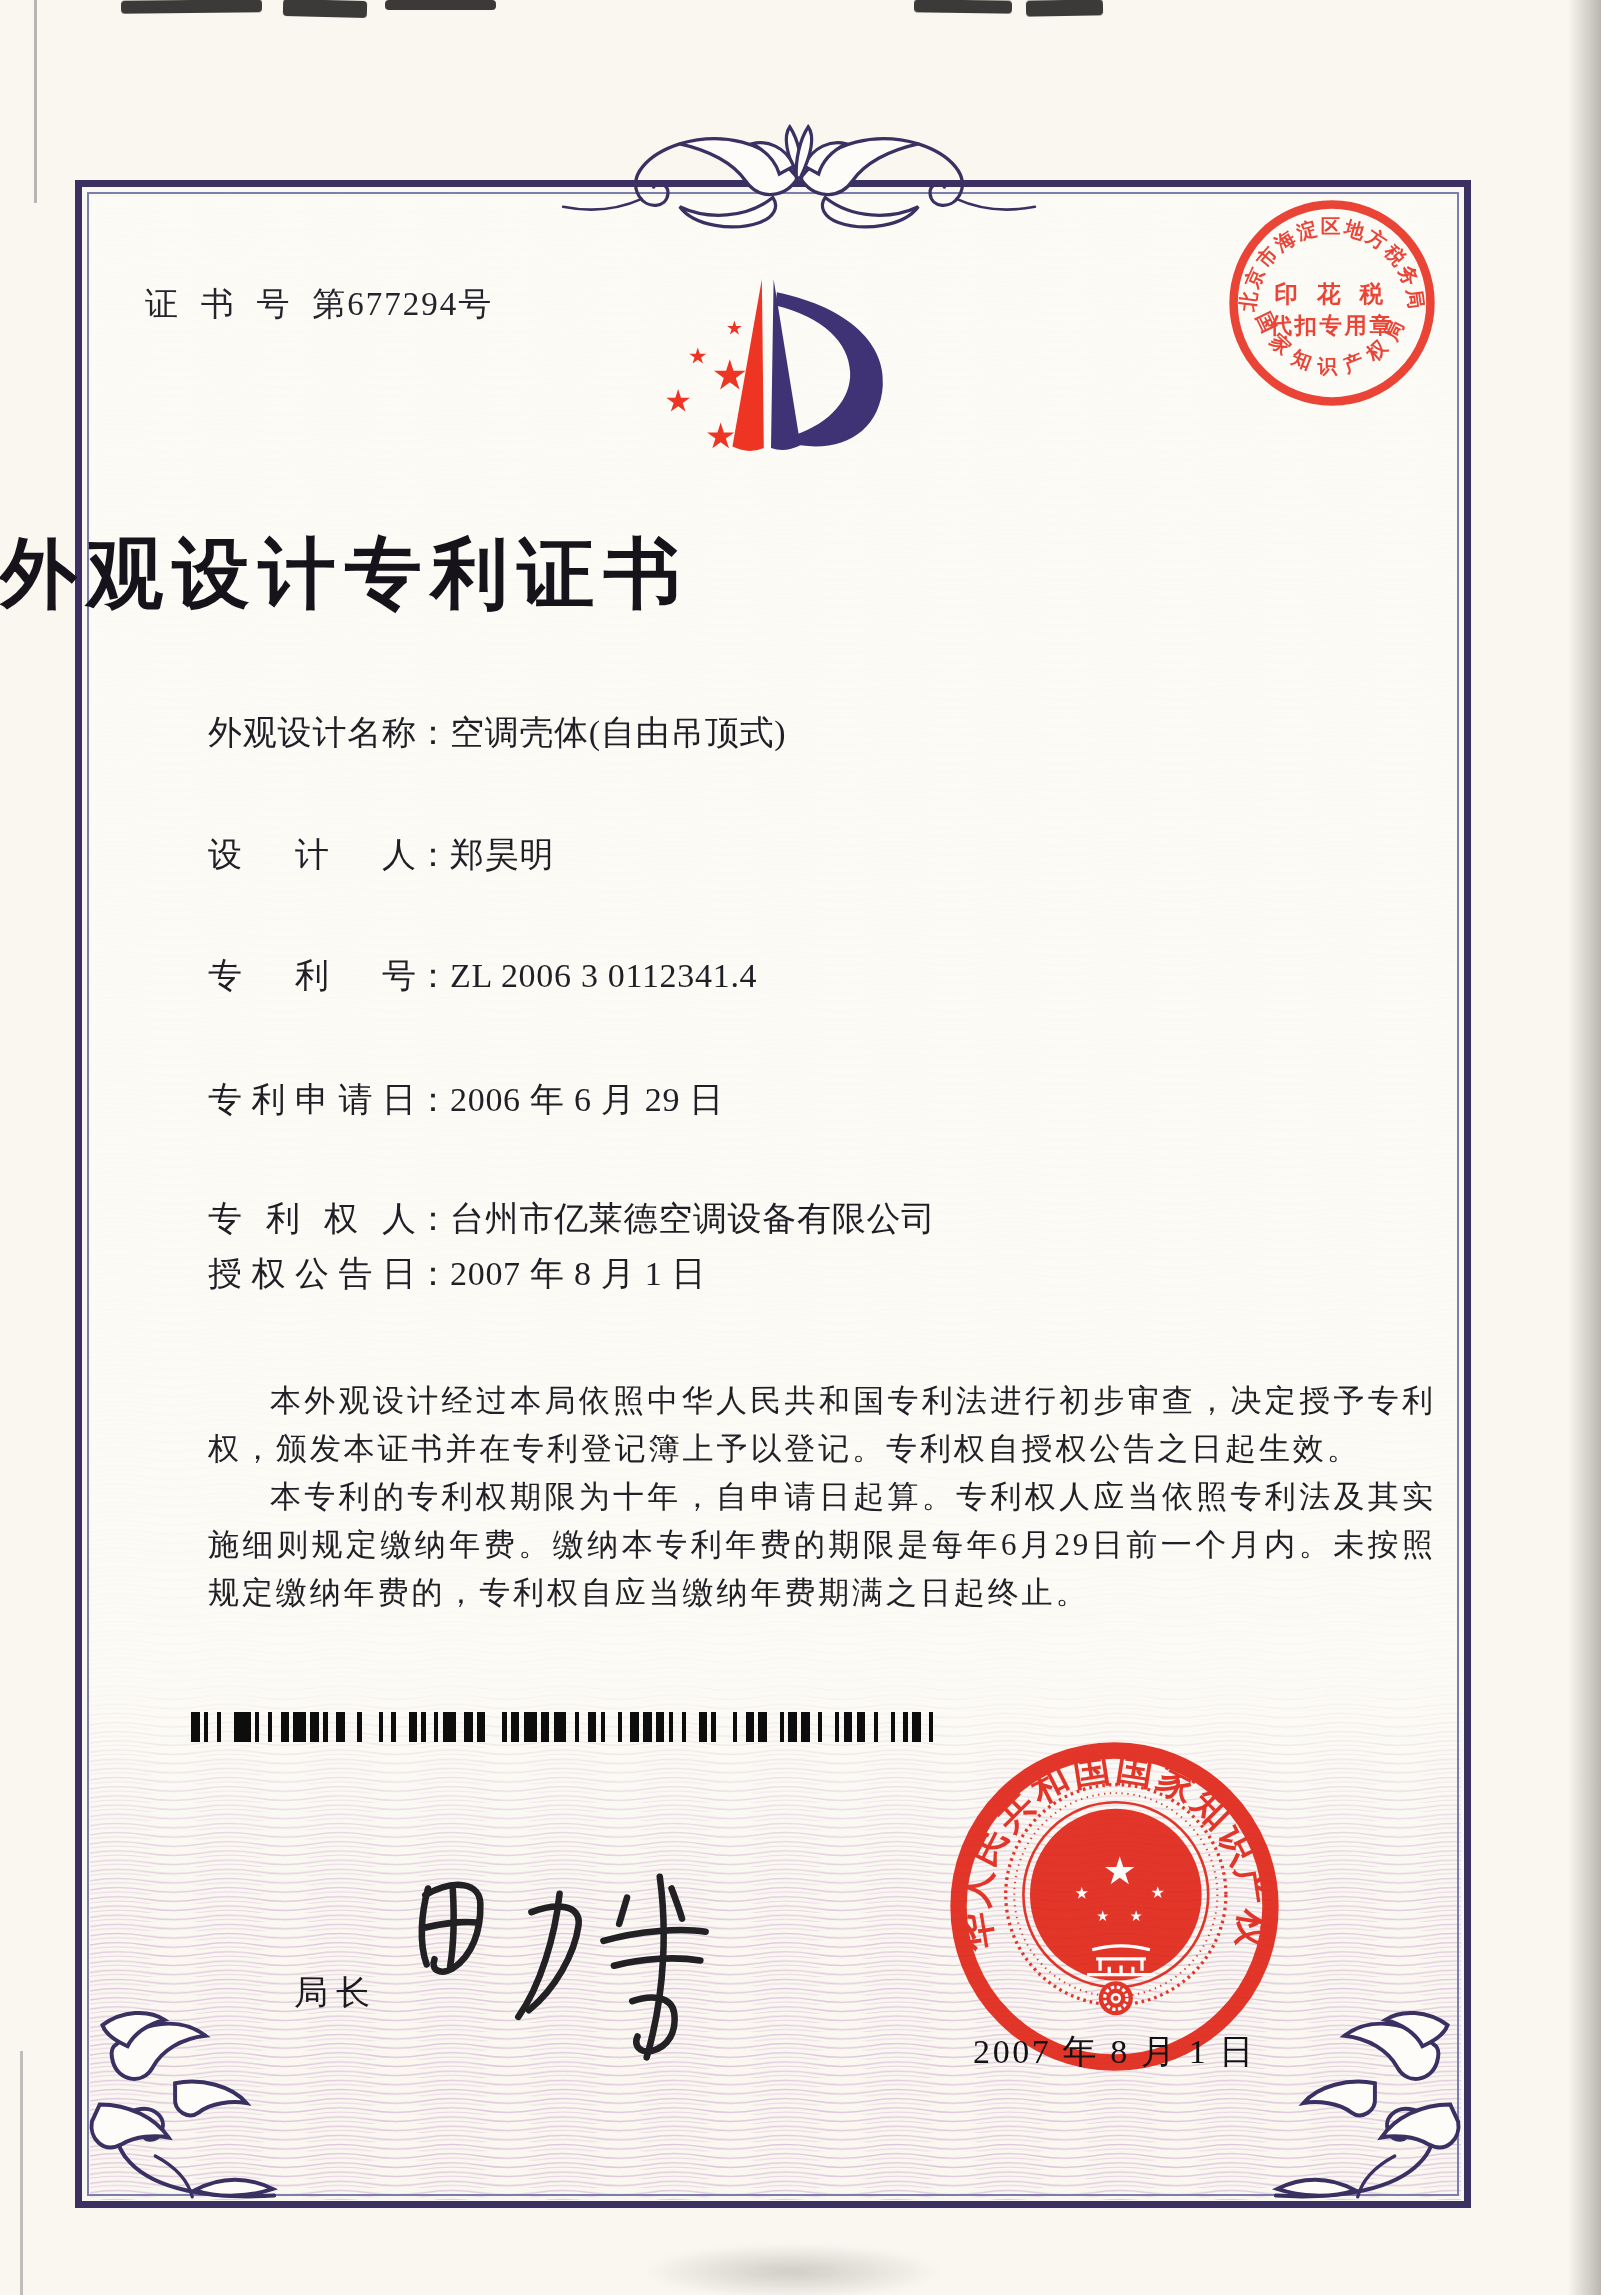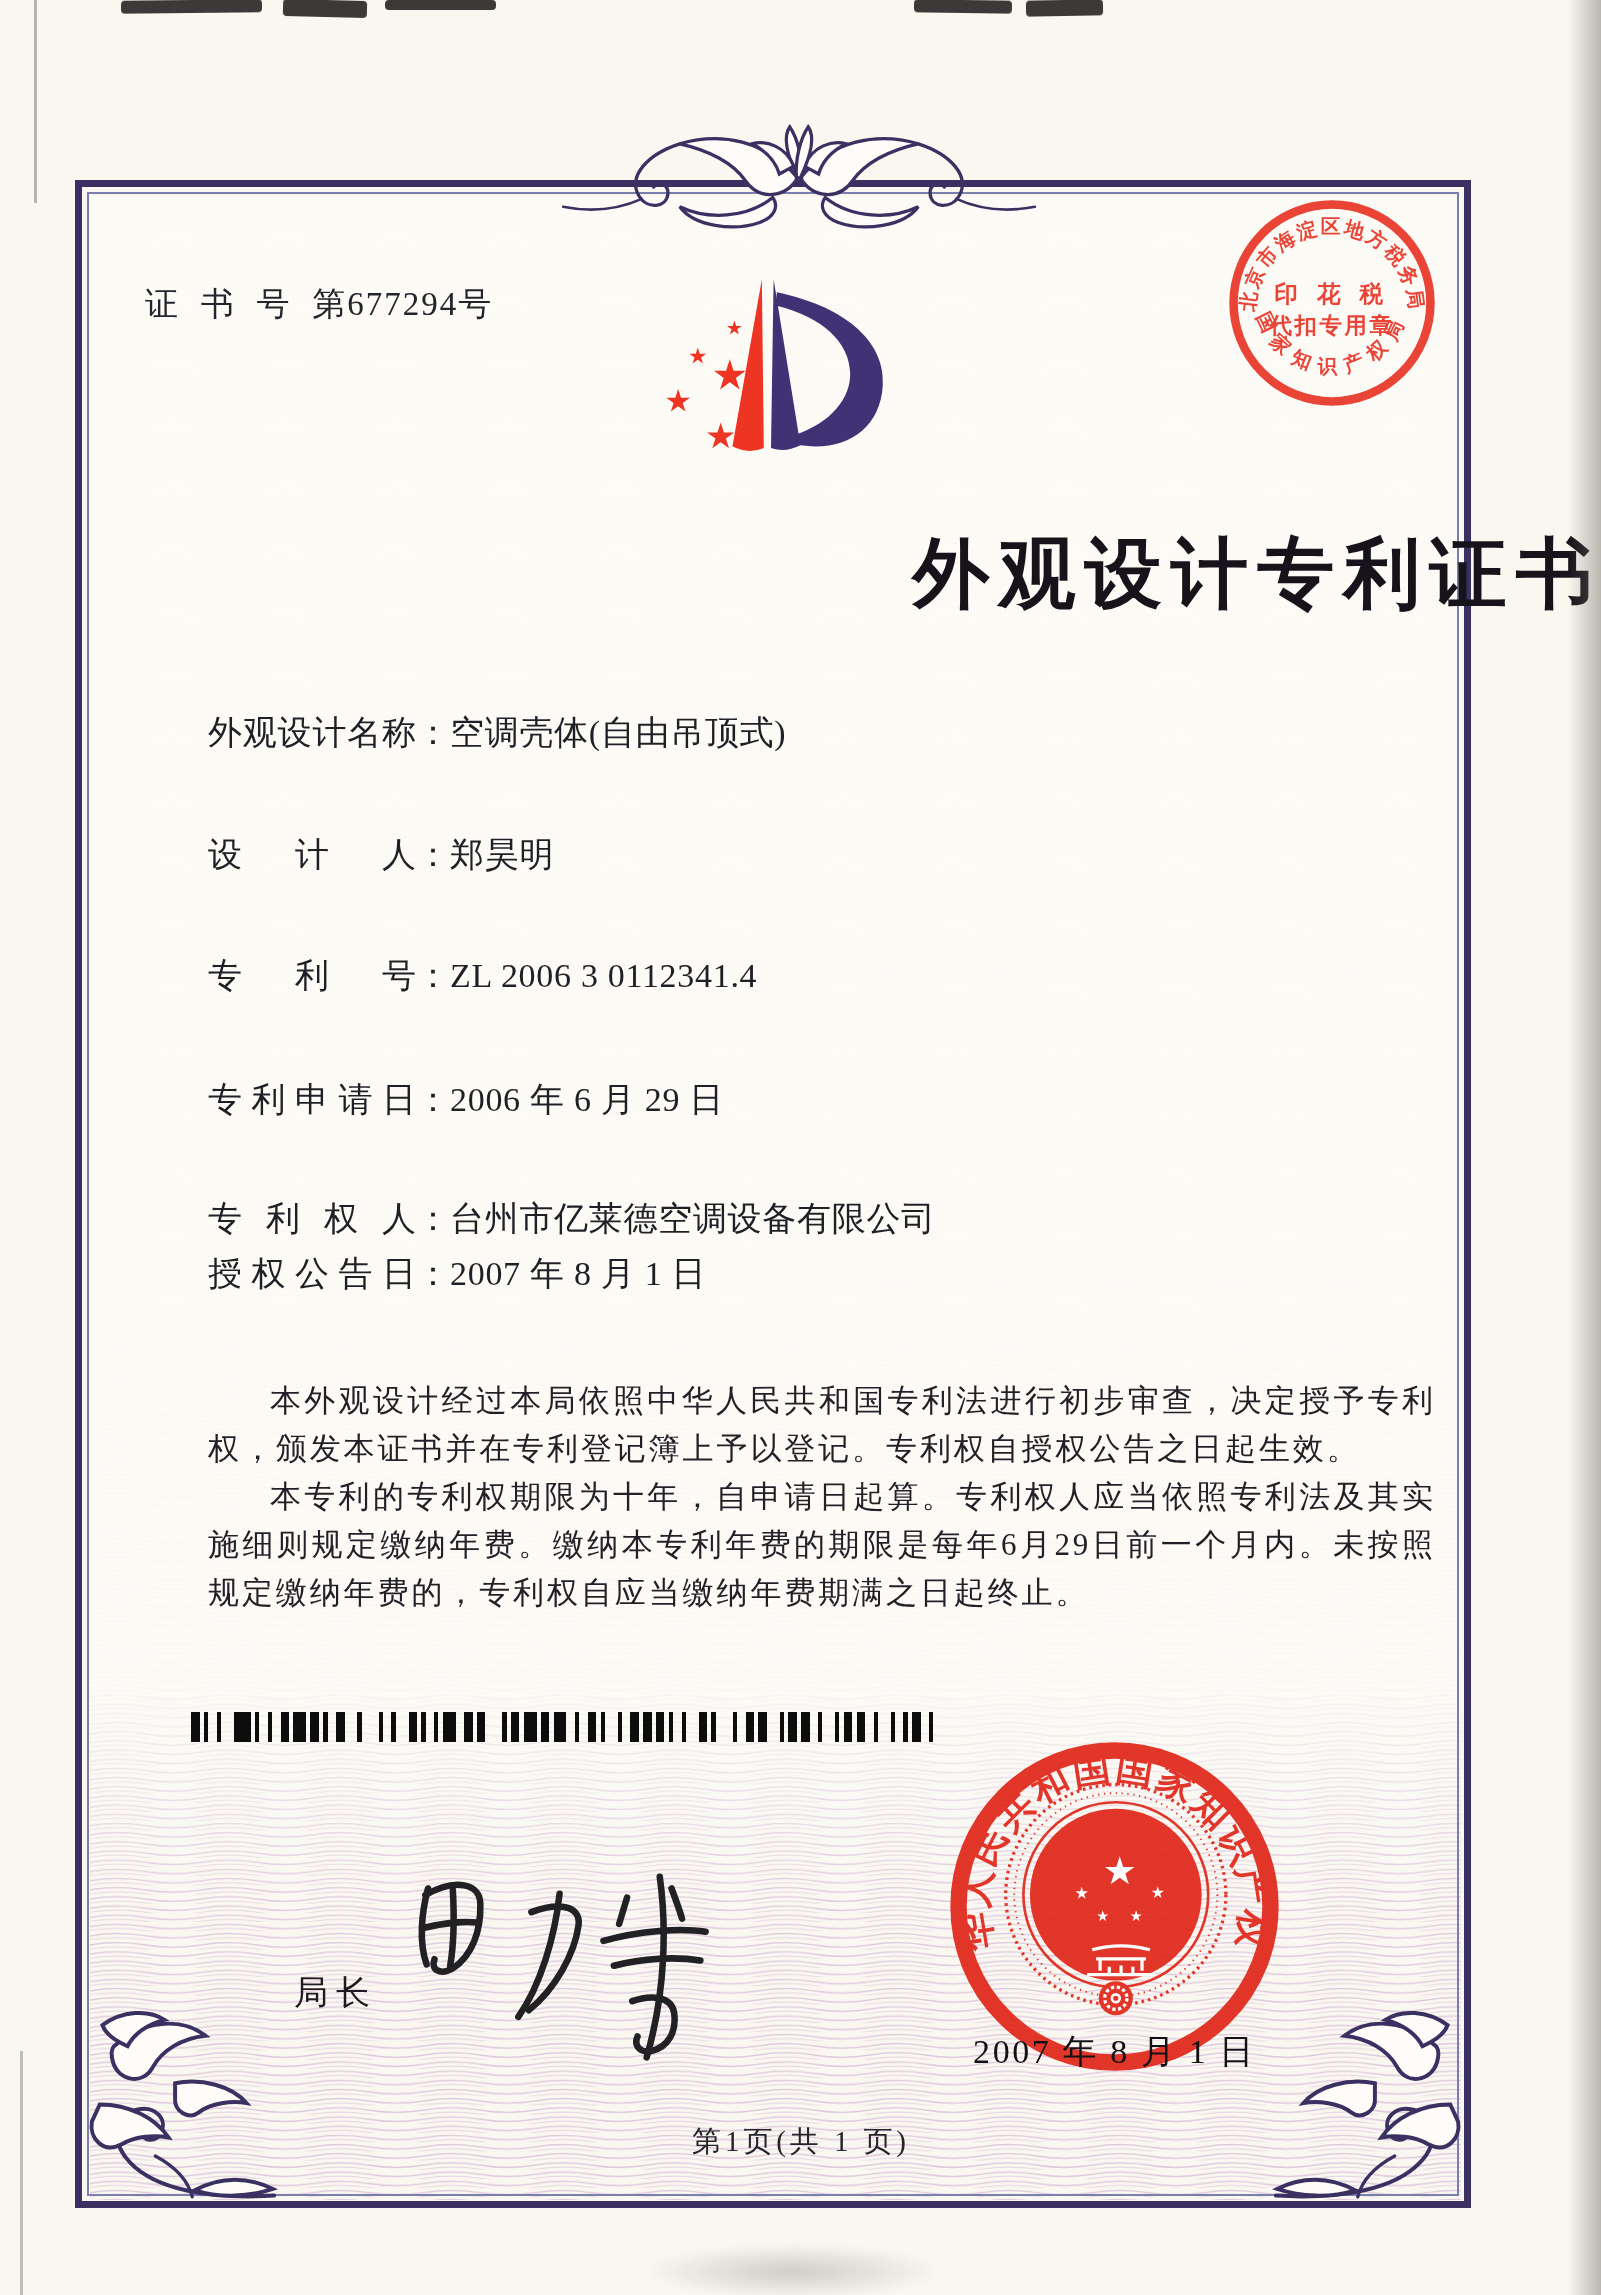--- a/index.html
+++ b/index.html
@@ -23,21 +23,21 @@
       rgba(252,251,246,0.45) 80%,
       rgba(252,251,246,0.14) 85%,
       rgba(252,251,246,0.07) 100%);}
   .flourish-top{position:absolute;left:550px;top:120px;width:498px;height:125px;}
   .corner-bl{position:absolute;left:76px;top:2004px;width:218px;height:218px;}
   .corner-br{position:absolute;left:1256px;top:2004px;width:218px;height:218px;transform:scaleX(-1);}
   
   .cert-number{position:absolute;left:145px;top:282px;font-size:33px;letter-spacing:2px;word-spacing:10.5px;color:#25232b;}
   .tax-stamp{position:absolute;left:1227px;top:198px;width:210px;height:210px;opacity:.94;}
   .sipo-logo{position:absolute;left:655px;top:274px;width:249px;height:204px;}
-  .cert-title{position:absolute;left:0;right:0;top:523px;text-align:right;
+  .cert-title{position:absolute;left:0;right:0;top:523px;text-align:left;
     font-size:77px;font-weight:bold;letter-spacing:9.2px;color:#16141a;}
   
   .field{position:absolute;left:208px;height:47px;font-size:34px;white-space:nowrap;color:#211f26;}
   .flabel{display:inline-block;width:208px;text-align:justify;text-align-last:justify;vertical-align:bottom;}
   .fvalue{letter-spacing:0.7px;}
   
   .body-text{position:absolute;left:208px;top:1377px;width:1228px;
     font-size:31px;line-height:48px;letter-spacing:2.9px;text-align:justify;color:#221f26;}
   .body-text p{margin:0;text-indent:2em;}
   
@@ -327,21 +327,20 @@
       <path d="M238,384 L342,384"></path>
       <path d="M272,384 L272,372 M290,384 L290,370 M308,384 L308,372"></path>
     </g>
     <g stroke="#ffffff" fill="none">
       <circle cx="282" cy="420" r="17" stroke-width="5" stroke-dasharray="5 4"></circle>
       <circle cx="282" cy="420" r="6" stroke-width="4"></circle>
     </g>
   </svg>
   <div class="seal-date">2007 年 8 月 1 日</div>
 
-  <div class="page-footer">第1页(共 1 页)</div>
 
   <div class="mark m1"></div>
   <div class="mark m2"></div>
   <div class="mark m3"></div>
   <div class="mark m4"></div>
   <div class="mark m5"></div>
   <div class="edge-right"></div>
   <div class="edge-left-a"></div>
   <div class="edge-left-b"></div>
   <div class="blob-bottom"></div>

